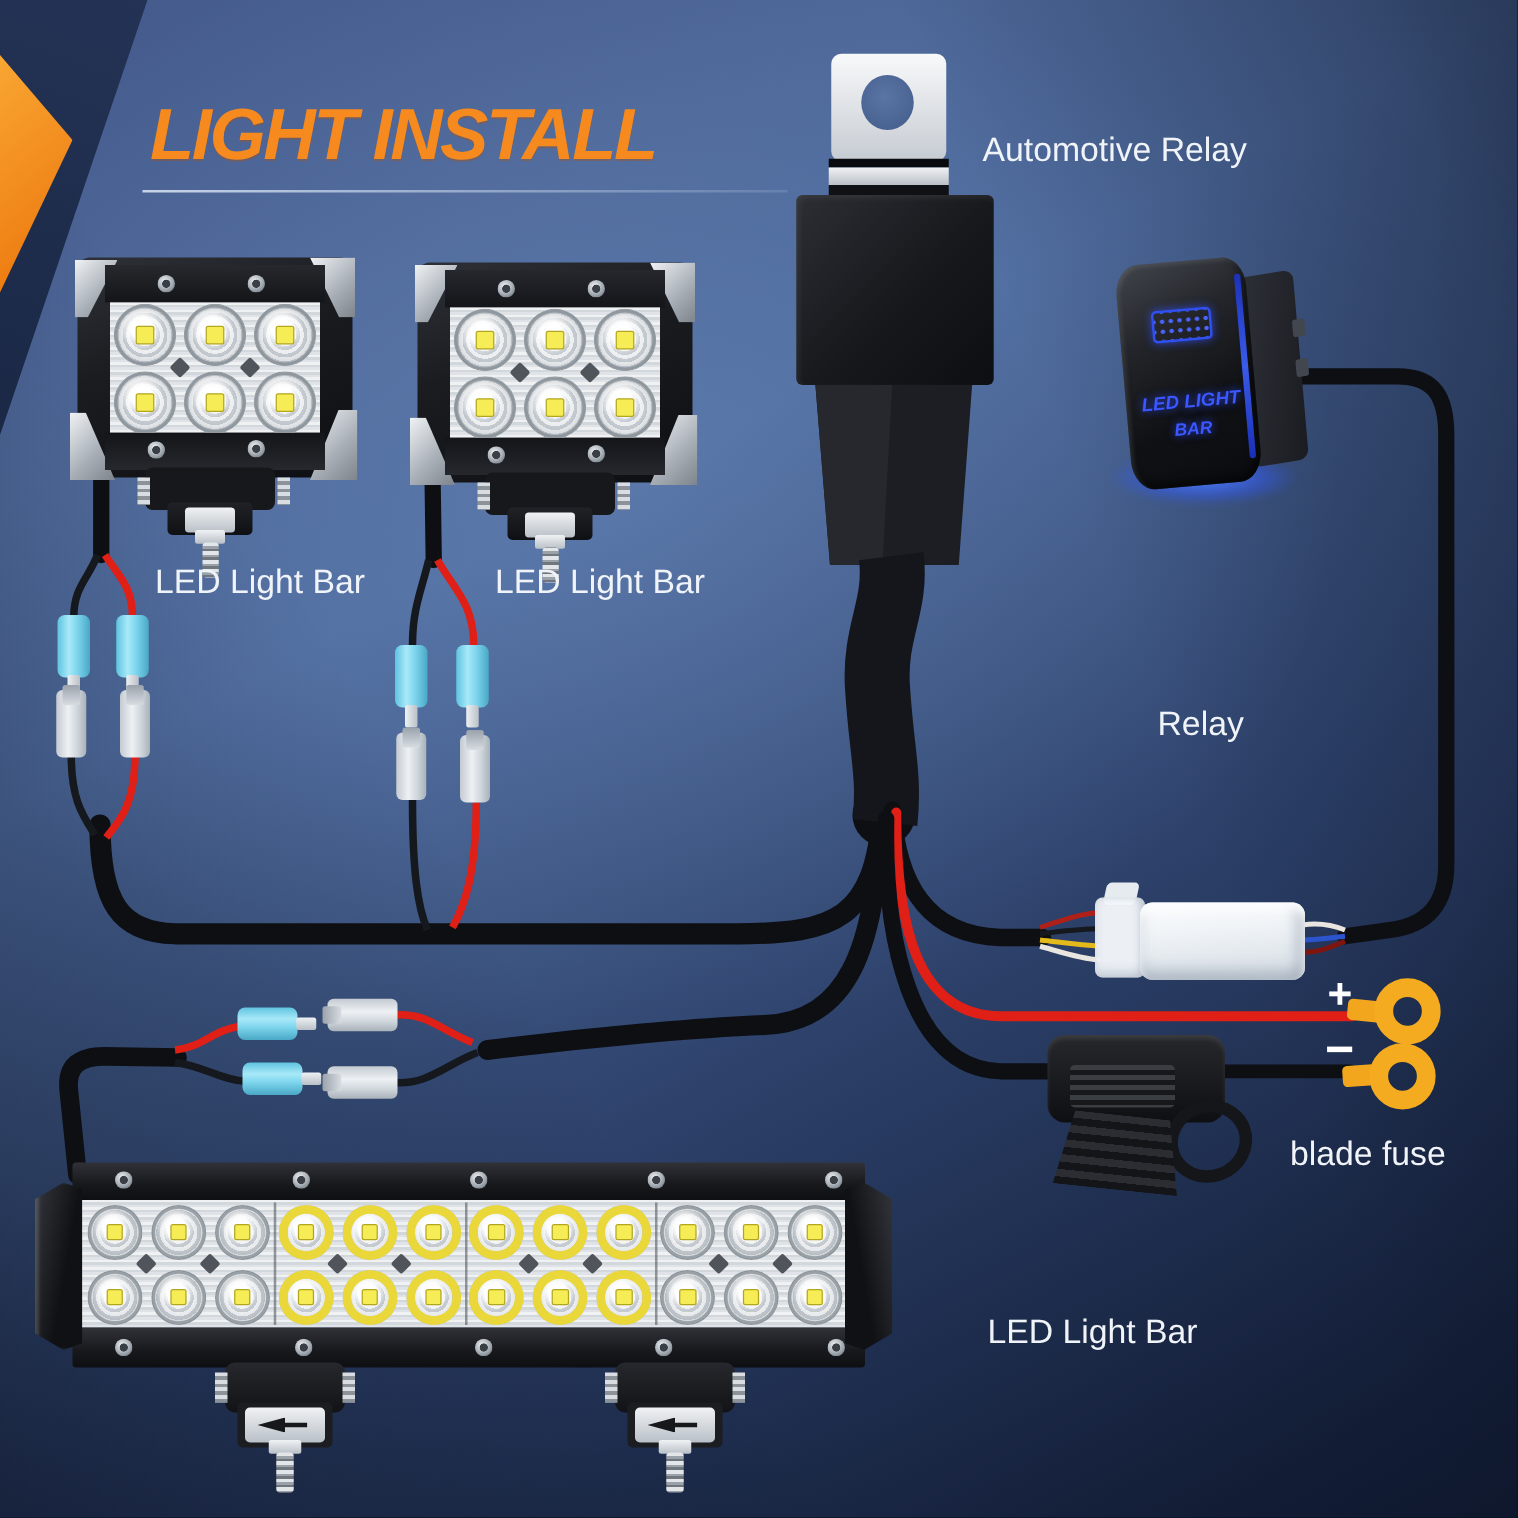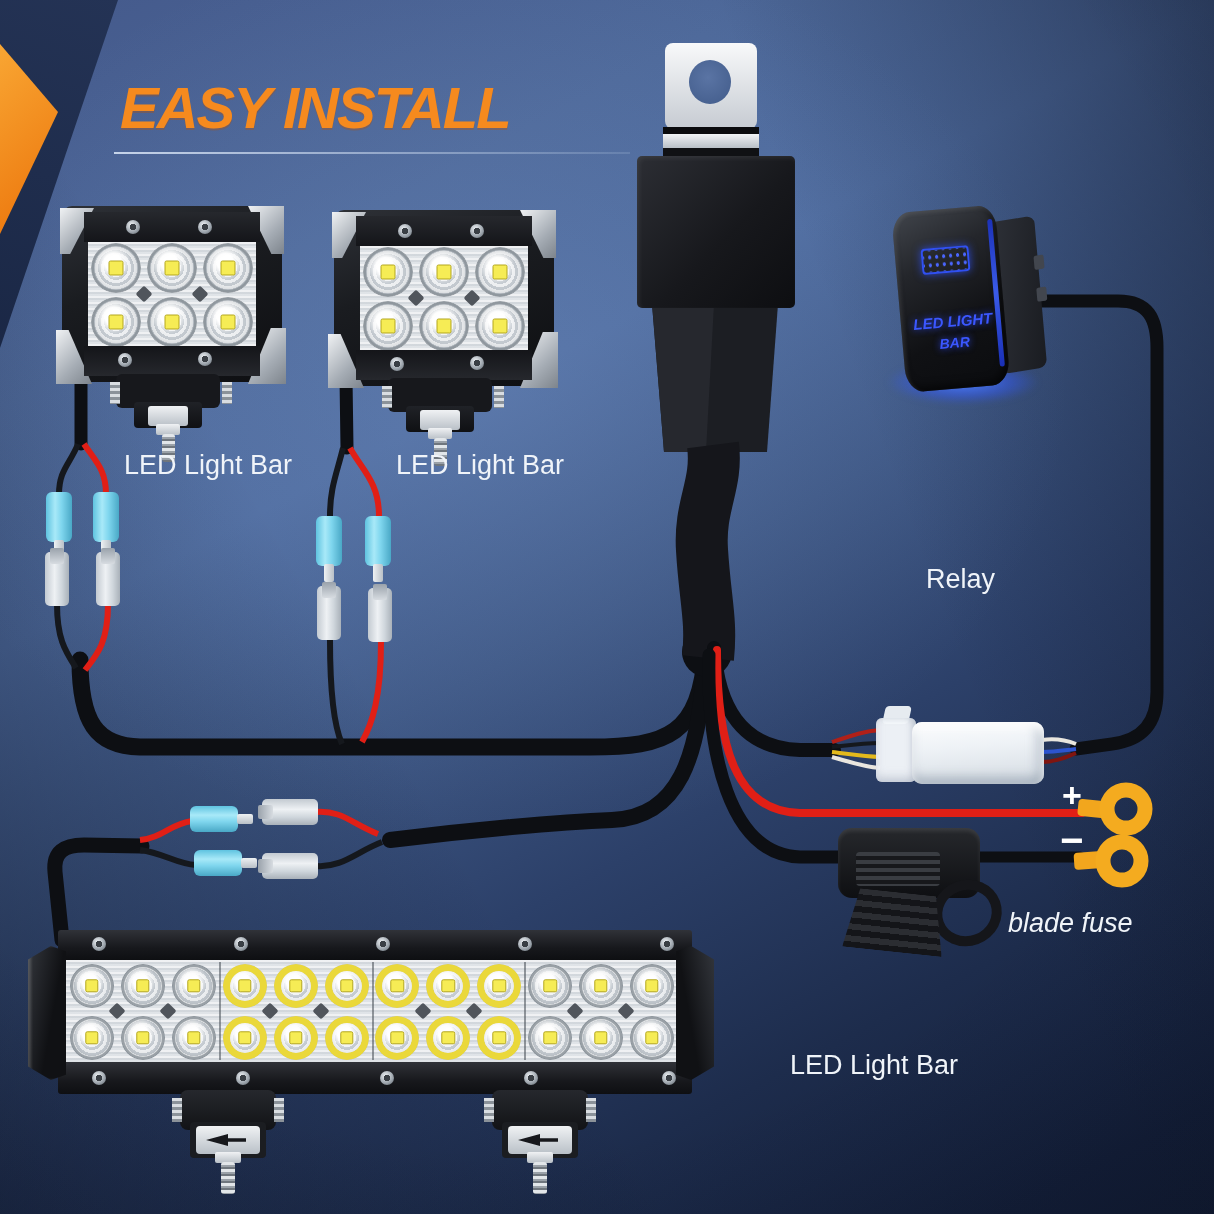--- a/index.html
+++ b/index.html
@@ -86,21 +86,21 @@
 </style>
 </head>
 <body>
 
 <div id="stage">
 
   <div class="corner-navy"></div>
   <div class="corner-orange"></div>
   <div class="vig"></div>
 
-  <div id="title">EASY INSTALL</div>
+  <div id="title">LIGHT INSTALL</div>
   <div id="divider"></div>
 
   <svg class="wires" width="1214" height="1214">
 
     <path d="M 80 660 C 80 722 96 746 140 747 L 590 747 C 668 747 700 735 706 650" stroke="#0d0f13" stroke-width="17" fill="none" stroke-linecap="round"></path>
 
     <path d="M 390 840 C 470 830 560 822 612 820 C 678 817 700 760 705 655" stroke="#0d0f13" stroke-width="16" fill="none" stroke-linecap="round"></path>
 
     <circle cx="707" cy="652" r="25" fill="#0d0f13"></circle>
 
@@ -335,21 +335,22 @@
   <div class="cmp rod" style="left:221px;top:1162px;width:14px;height:32px;"></div>
   <div class="cmp" style="left:492px;top:1090px;width:96px;height:40px;border-radius:8px;background:linear-gradient(180deg,#26282d,#121316);"></div>
   <div class="cmp ribs" style="left:484px;top:1098px;width:10px;height:24px;"></div>
   <div class="cmp ribs" style="left:586px;top:1098px;width:10px;height:24px;"></div>
   <div class="cmp" style="left:502px;top:1122px;width:76px;height:36px;border-radius:4px;background:#1b1d21;"></div>
   <div class="cmp silver" style="left:508px;top:1126px;width:64px;height:28px;border-radius:4px;"></div>
   <div class="cmp" style="left:518px;top:1134px;width:40px;height:12px;background:#17181c;clip-path:polygon(0 50%,55% 0,55% 35%,100% 35%,100% 65%,55% 65%,55% 100%);"></div>
   <div class="cmp silver" style="left:527px;top:1152px;width:26px;height:11px;border-radius:2px;"></div>
   <div class="cmp rod" style="left:533px;top:1162px;width:14px;height:32px;"></div>
 
+  <div class="lbl" style="left:786px;top:105px;">Automotive Relay</div>
   <div class="lbl" style="left:926px;top:564px;">Relay</div>
   <div class="lbl" style="left:124px;top:450px;">LED Light Bar</div>
   <div class="lbl" style="left:396px;top:450px;">LED Light Bar</div>
   <div class="lbl" style="left:790px;top:1050px;">LED Light Bar</div>
-  <div class="lbl" style="left:1008px;top:908px;font-style:italic;">blade fuse</div>
+  <div class="lbl" style="left:1032px;top:908px;">blade fuse</div>
   <div class="sign" style="left:1062px;top:776px;font-size:34px;">+</div>
   <div class="sign" style="left:1060px;top:818px;font-size:40px;">−</div>
 
 </div>
 
 </body></html>

